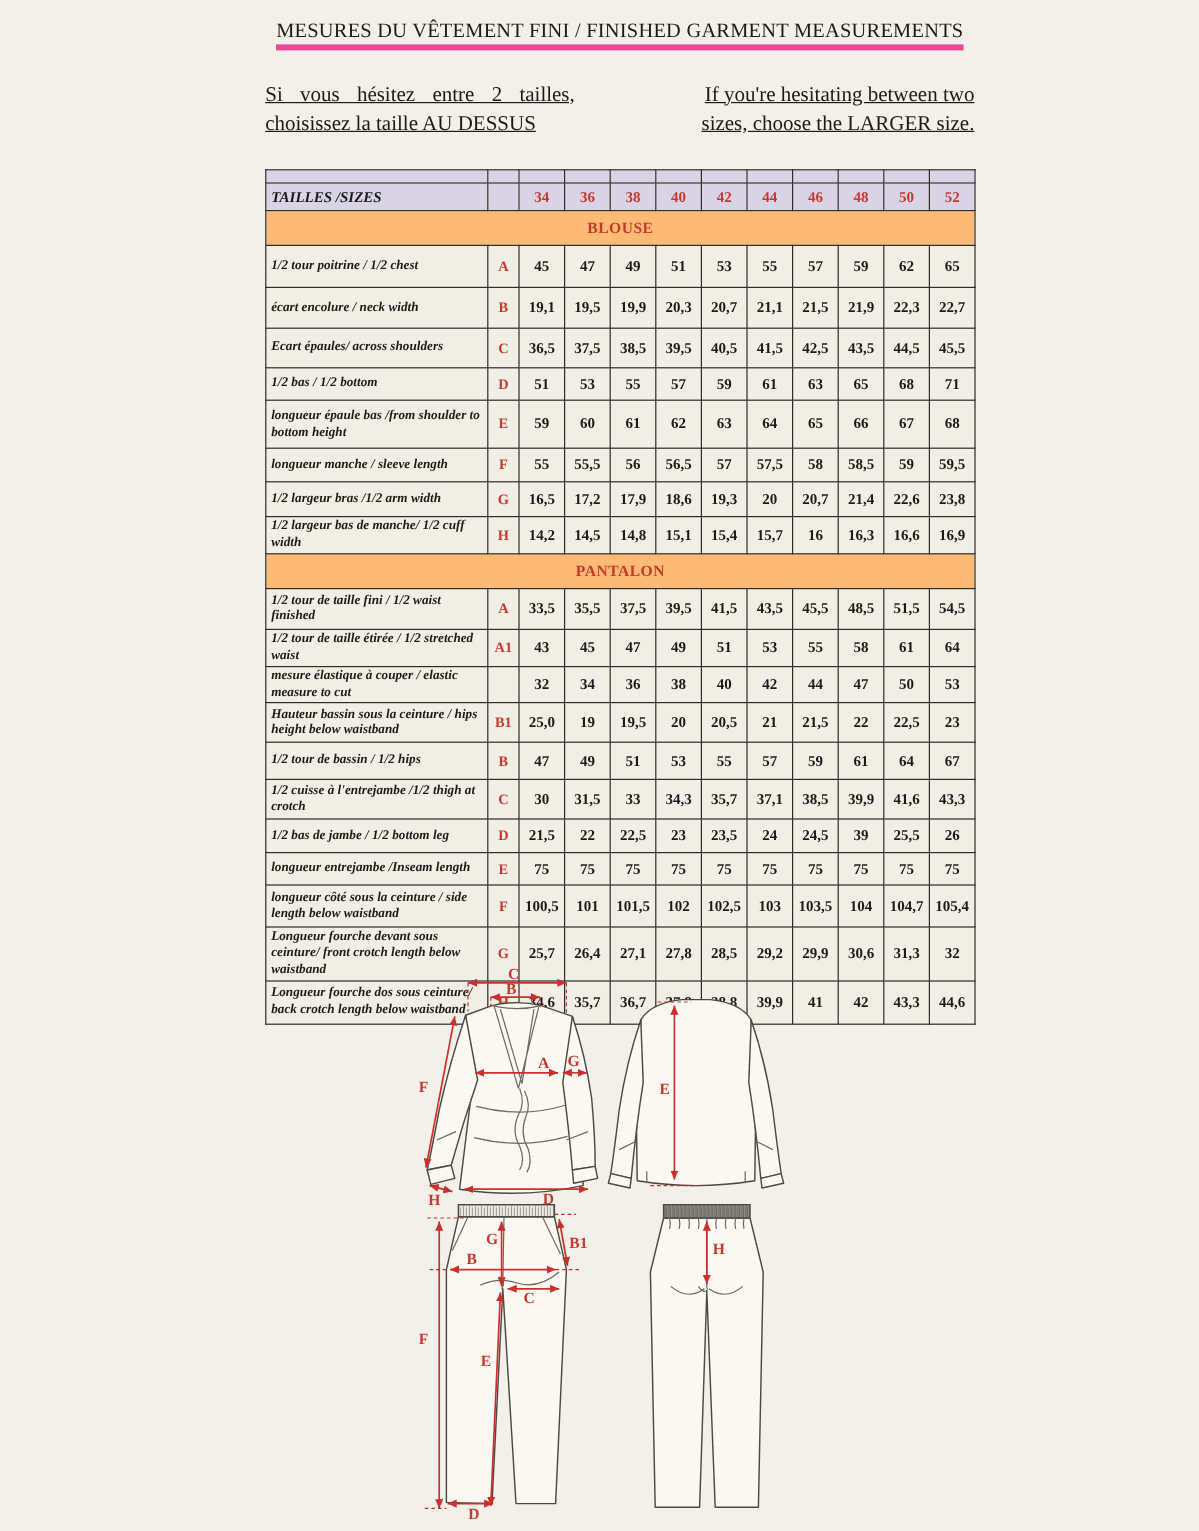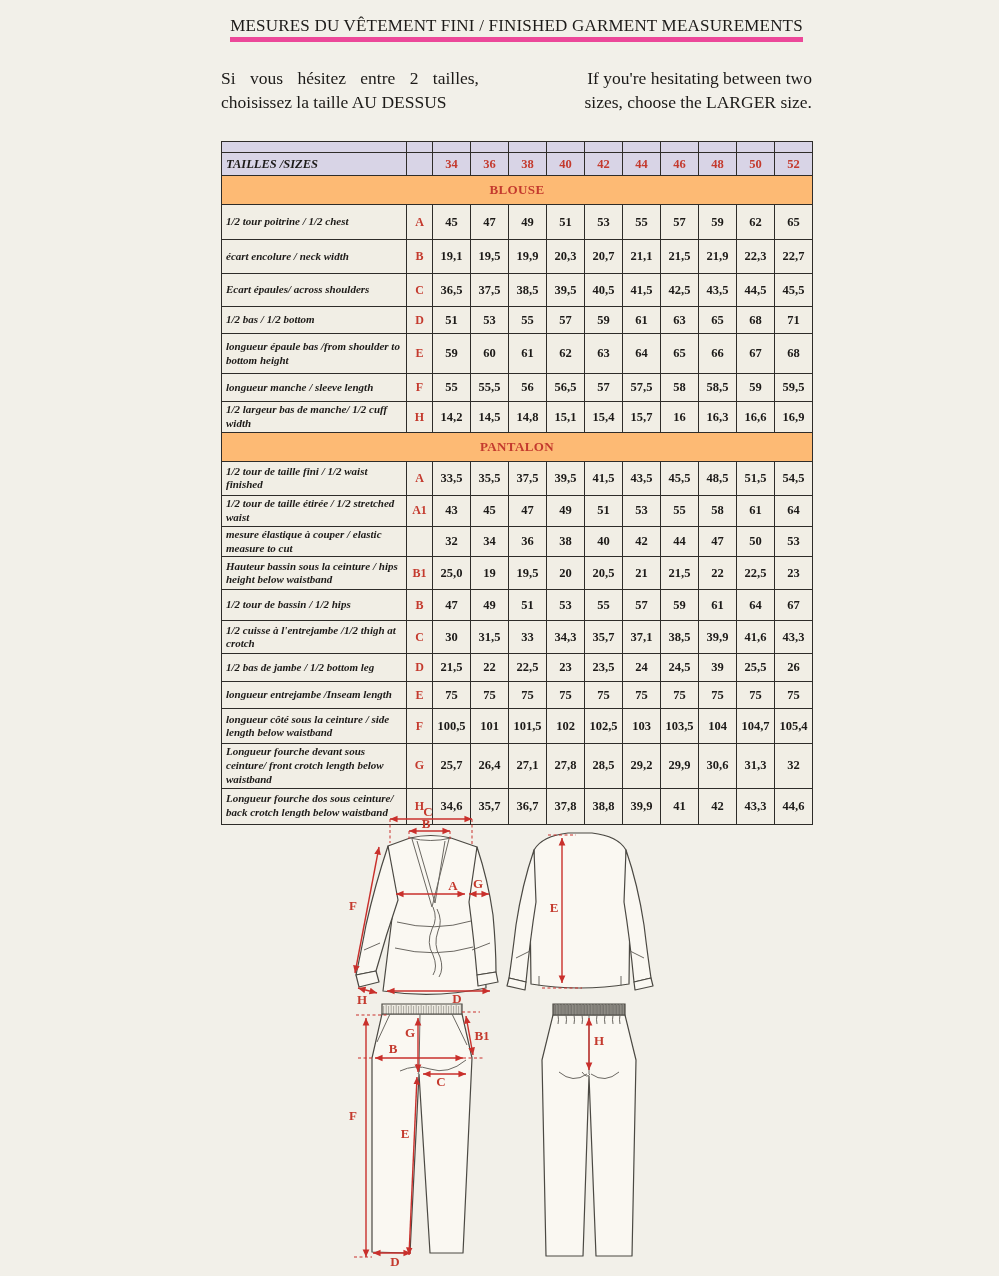--- a/index.html
+++ b/index.html
@@ -1,21 +1,21 @@
 <!DOCTYPE html>
 <html><head>
 <meta charset="utf-8">
 <style>
   html,body{margin:0;padding:0;}
   .page{position:relative;width:999px;height:1276px;background:#f2f0e9;overflow:hidden;
         font-family:"Liberation Serif",serif;color:#1c1a18;}
   .content{position:absolute;left:221px;top:0;width:591px;}
   .title{margin:16px 0 0;text-align:center;font-size:17px;font-weight:normal;letter-spacing:.2px;}
   .title span{border-bottom:5px solid #ec4899;padding-bottom:2px;}
-  .notes{display:flex;justify-content:space-between;margin-top:12px;font-size:17.5px;line-height:1.38;}
+  .notes{display:flex;justify-content:space-between;margin-top:12px;font-size:17.5px;line-height:1.38;text-decoration:underline;}
   .note-fr{width:258px;text-align:justify;}
   .note-en{width:252px;text-align:right;}
   table{margin-top:10px;border-collapse:collapse;width:591px;table-layout:fixed;background:#f1eee5;}
   th,td{border:1px solid #2e2c29;padding:0;vertical-align:middle;overflow:hidden;}
   thead th{background:#d8d4e6;}
   tr.strip th{height:10px;}
   tr.head th{height:22px;}
   .tailles{font-style:italic;font-weight:bold;font-size:12.5px;text-align:left;padding-left:4px;}
   .size-h{color:#c43a2e;font-weight:bold;font-size:12.5px;text-align:center;}
   tr.band td{height:28px;color:#c43a2e;font-weight:bold;font-size:13px;text-align:center;
@@ -166,20 +166,34 @@
             <td class="val-cell">55</td>
             <td class="val-cell">55,5</td>
             <td class="val-cell">56</td>
             <td class="val-cell">56,5</td>
             <td class="val-cell">57</td>
             <td class="val-cell">57,5</td>
             <td class="val-cell">58</td>
             <td class="val-cell">58,5</td>
             <td class="val-cell">59</td>
             <td class="val-cell">59,5</td>
+          </tr>
+          <tr style="height: 29px;">
+            <td class="label-cell">1/2 largeur bras /1/2  arm width</td>
+            <td class="letter-cell">G</td>
+            <td class="val-cell">16,5</td>
+            <td class="val-cell">17,2</td>
+            <td class="val-cell">17,9</td>
+            <td class="val-cell">18,6</td>
+            <td class="val-cell">19,3</td>
+            <td class="val-cell">20</td>
+            <td class="val-cell">20,7</td>
+            <td class="val-cell">21,4</td>
+            <td class="val-cell">22,6</td>
+            <td class="val-cell">23,8</td>
           </tr>
           <tr style="height: 30px;">
             <td class="label-cell">1/2 largeur bas de manche/ 1/2  cuff width</td>
             <td class="letter-cell">H</td>
             <td class="val-cell">14,2</td>
             <td class="val-cell">14,5</td>
             <td class="val-cell">14,8</td>
             <td class="val-cell">15,1</td>
             <td class="val-cell">15,4</td>
             <td class="val-cell">15,7</td>

